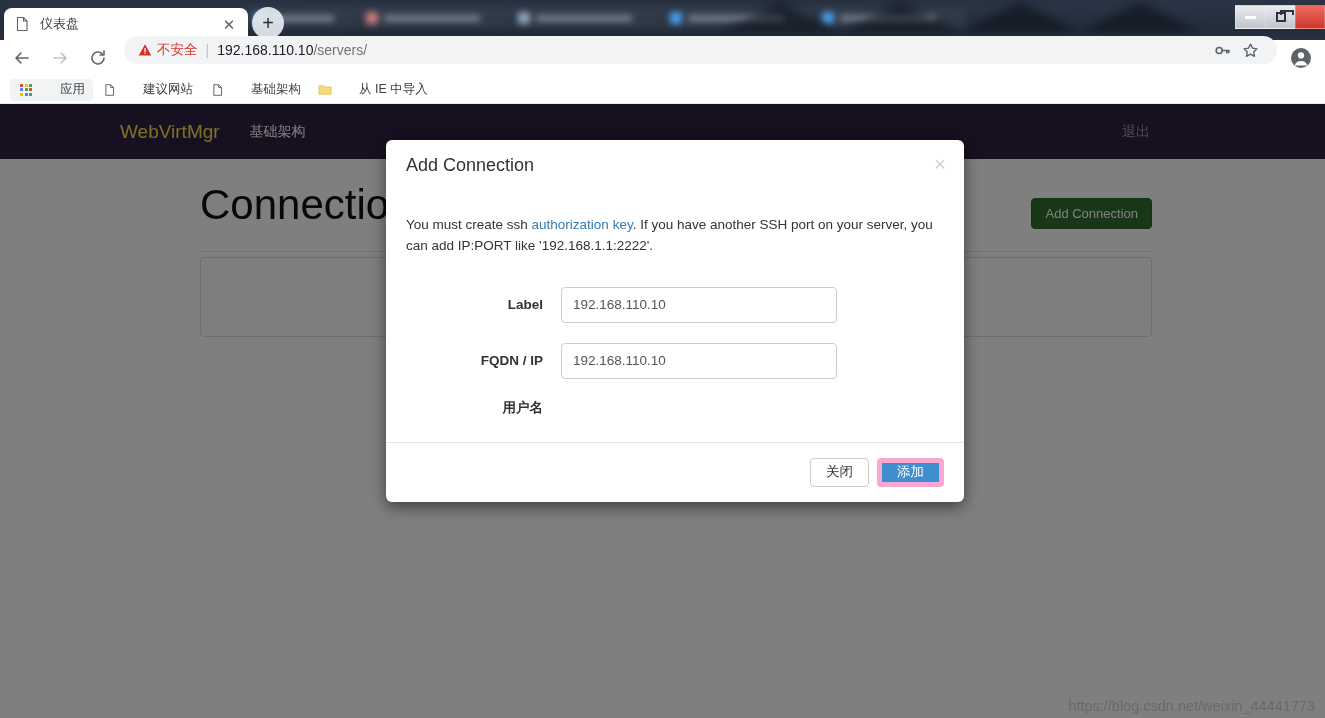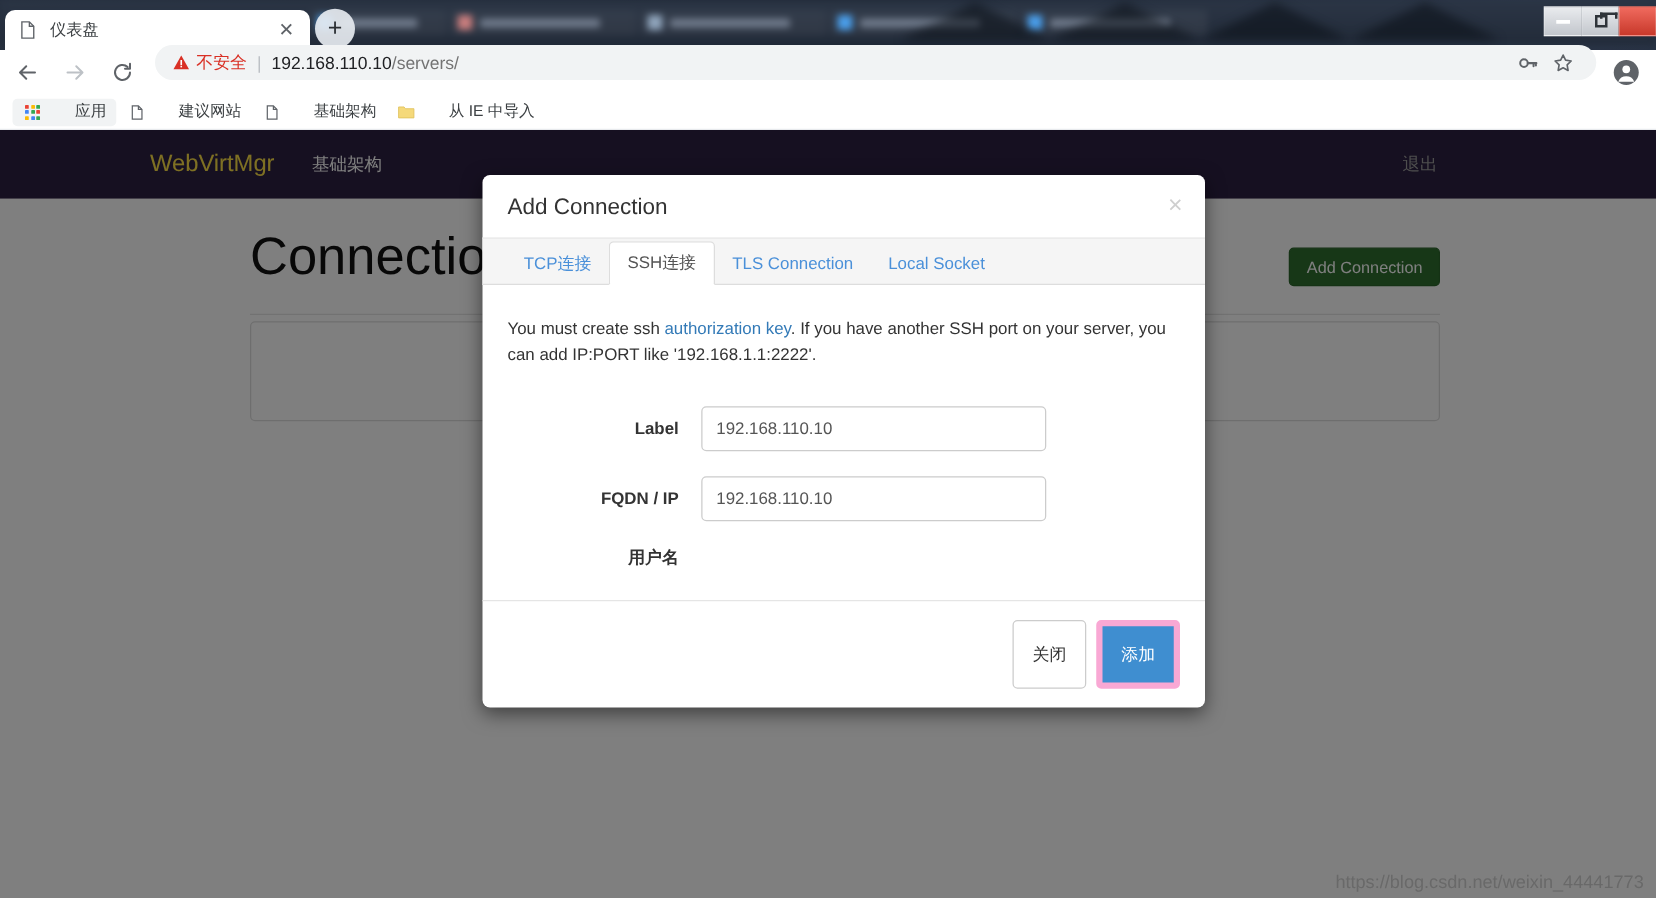--- a/index.html
+++ b/index.html
@@ -237,22 +237,22 @@
   .form-input::placeholder { color: #999; }
   .form-input.focused {
     border-color: #66afe9;
     box-shadow: 0 0 6px rgba(102,175,233,0.55);
   }
   #modal-footer {
     border-top: 1px solid #e5e5e5;
     padding: 15px 20px; display: flex; justify-content: flex-end; gap: 8px;
   }
   .btn {
-    font-size: 13.5px; border-radius: 4px; padding: 14px 15px; cursor: pointer;
-    font-family: Liberation Sans, sans-serif; line-height: 1.3; text-align: center;
+    font-size: 13.5px; border-radius: 4px; padding: 1px 15px; cursor: pointer;
+    font-family: Liberation Mono, monospace; line-height: 1.3; text-align: center;
   }
   #modal-close-button { background: #ffffff; border: 1px solid #ccc; color: #333; }
   #modal-submit-button { background: #3f8ed0; border: 5px solid #f9a8d4; color: #ffffff; }
 </style>
 </head>
 <body>
 
 <div id="desktop-backdrop">
   <div id="desktop-taskbar">
     <div class="blur-tab" style="left:248px;width:110px;">
@@ -429,26 +429,20 @@
     </div>
 
     <div id="modal-backdrop"></div>
 
     <div id="modal">
       <div id="modal-header">
         <h2 id="modal-title">Add Connection</h2>
         <span id="modal-close-icon">×</span>
       </div>
 
-      <div id="modal-tabs">
-        <div class="mtab">TCP连接</div>
-        <div class="mtab active">SSH连接</div>
-        <div class="mtab">TLS Connection</div>
-        <div class="mtab">Local Socket</div>
-      </div>
 
       <div id="modal-body">
         <p id="modal-hint"><span>You must create ssh </span><a href="#">authorization key</a><span>. If you have another SSH port on your server, you can add IP:PORT like '192.168.1.1:2222'.</span></p>
 
         <div class="form-row">
           <label class="form-label">Label</label>
           <input class="form-input" type="text" value="192.168.110.10" style="">
         </div>
 
         <div class="form-row">

